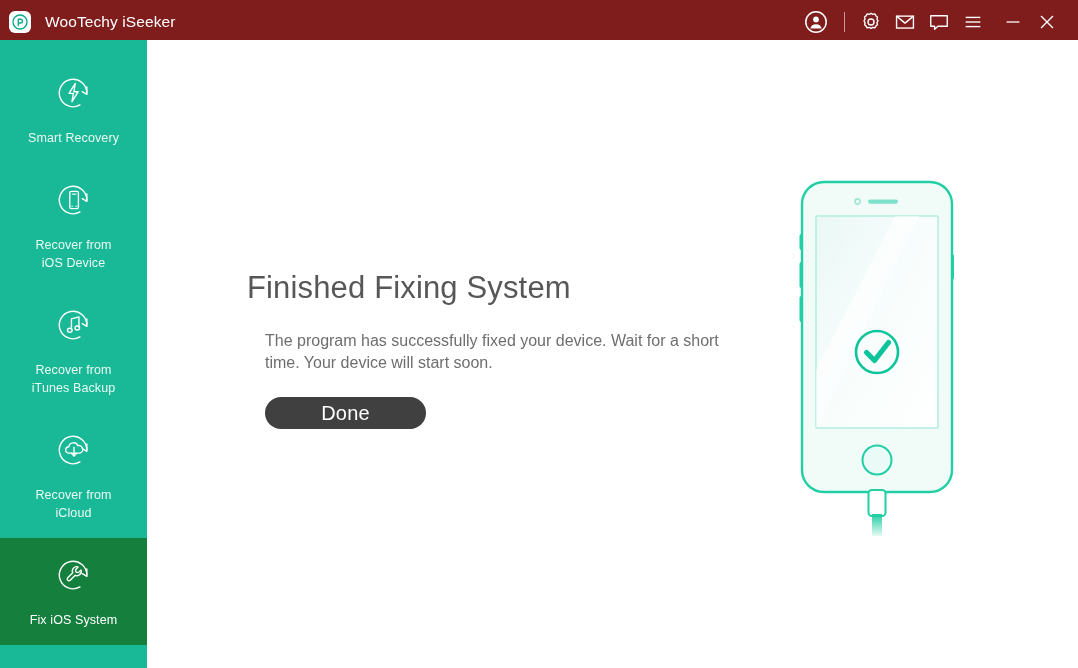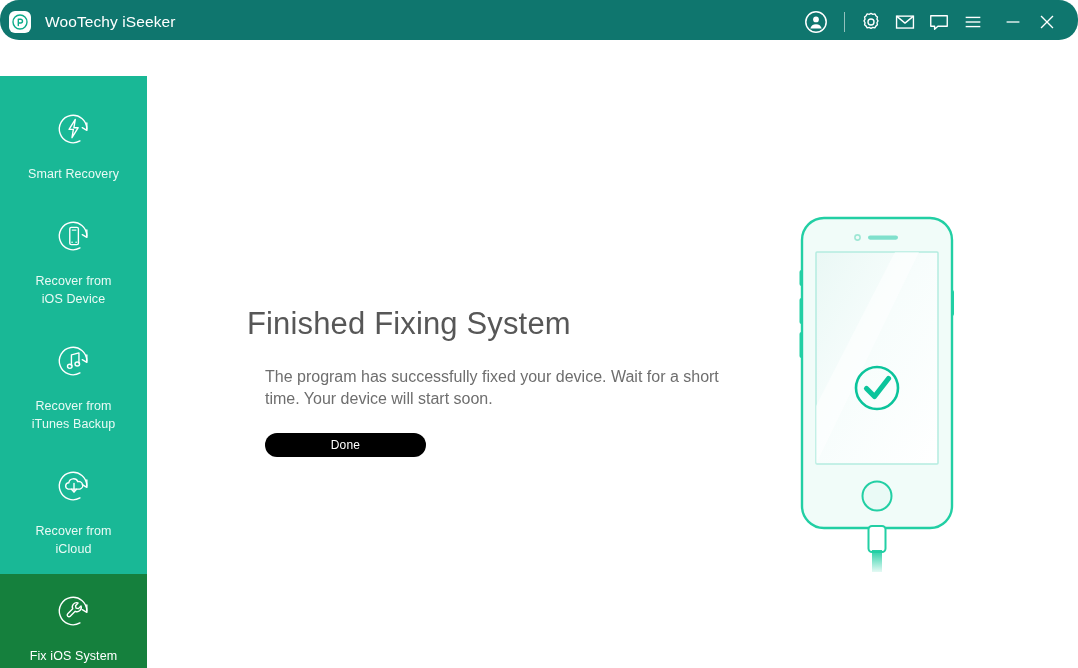--- a/index.html
+++ b/index.html
@@ -12,27 +12,26 @@
   #app {
     position: relative;
     width: 1078px; height: 668px;
     display: flex; flex-direction: column;
     background: #ffffff;
   }
 
   
   .titlebar {
     height: 40px; min-height: 40px;
-    background: #0f766e;
+    background: #7f1d1d;
     display: flex; align-items: center;
     padding: 4px 14px 0 9px;
     color: #ffffff;
     position: relative;
     z-index: 5;
-    border-radius: 19px;
   }
   .logo-badge {
     width: 22px; height: 22px;
     background: #ffffff;
     border-radius: 6px;
     display: flex; align-items: center; justify-content: center;
     flex: 0 0 auto;
   }
   .app-title {
     margin-left: 14px;
@@ -55,21 +54,20 @@
     margin: 0 9px;
     flex: 0 0 auto;
   }
   .tb-gap { width: 6px; flex: 0 0 auto; }
 
   
   .body {
     flex: 1 1 auto;
     display: flex;
     min-height: 0;
-    margin-top: 36px;
   }
 
   
   .sidebar {
     width: 147px; min-width: 147px;
     background: #19b896;
     display: flex; flex-direction: column;
     align-items: stretch;
     padding-top: 16px;
     position: relative;
@@ -115,27 +113,27 @@
     position: absolute;
     left: 118px; top: 290px;
     font-size: 16px;
     line-height: 22px;
     color: #6e6e6e;
     max-width: 470px;
   }
   .done-button {
     position: absolute;
     left: 118px; top: 357px;
-    width: 161px; height: 24px;
+    width: 161px; height: 32px;
     border: none;
     border-radius: 21px;
-    background: #000000;
+    background: #404040;
     color: #ffffff;
     font-family: "Liberation Sans", sans-serif;
-    font-size: 12px;
+    font-size: 20px;
     letter-spacing: .2px;
     cursor: pointer;
     display: flex; align-items: center; justify-content: center;
   }
   .phone-illustration {
     position: absolute;
     left: 650px; top: 130px;
     width: 200px; height: 370px;
   }
 </style>

